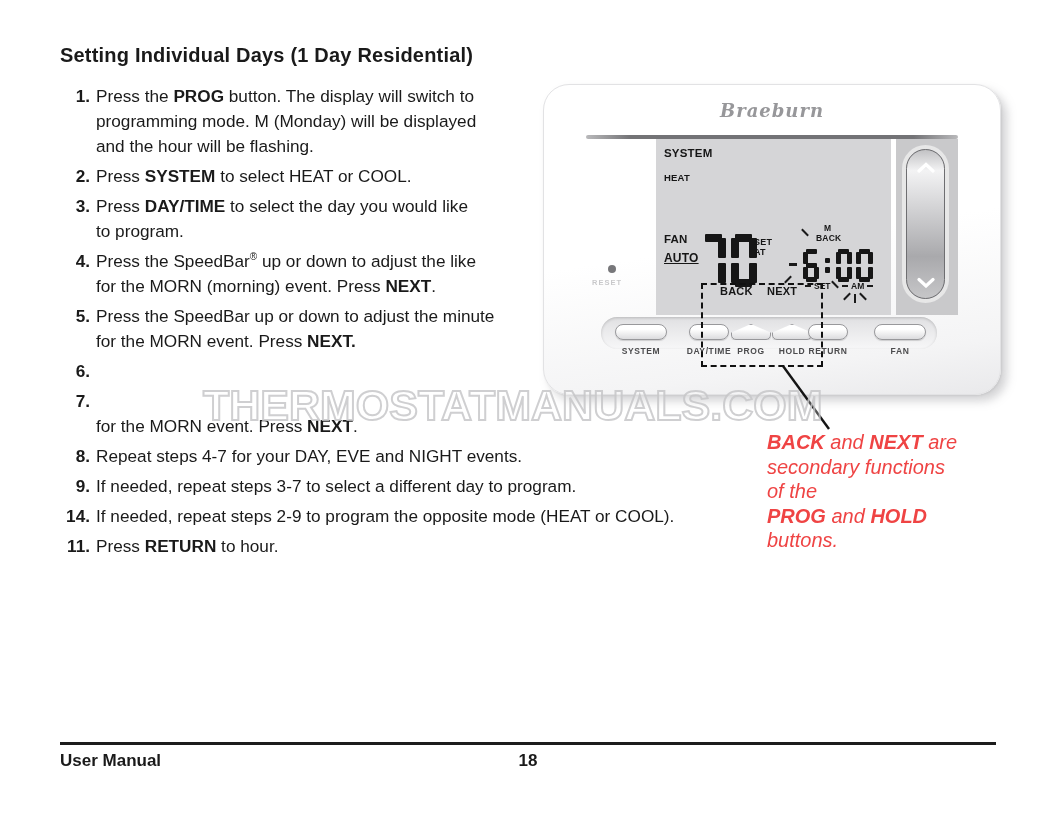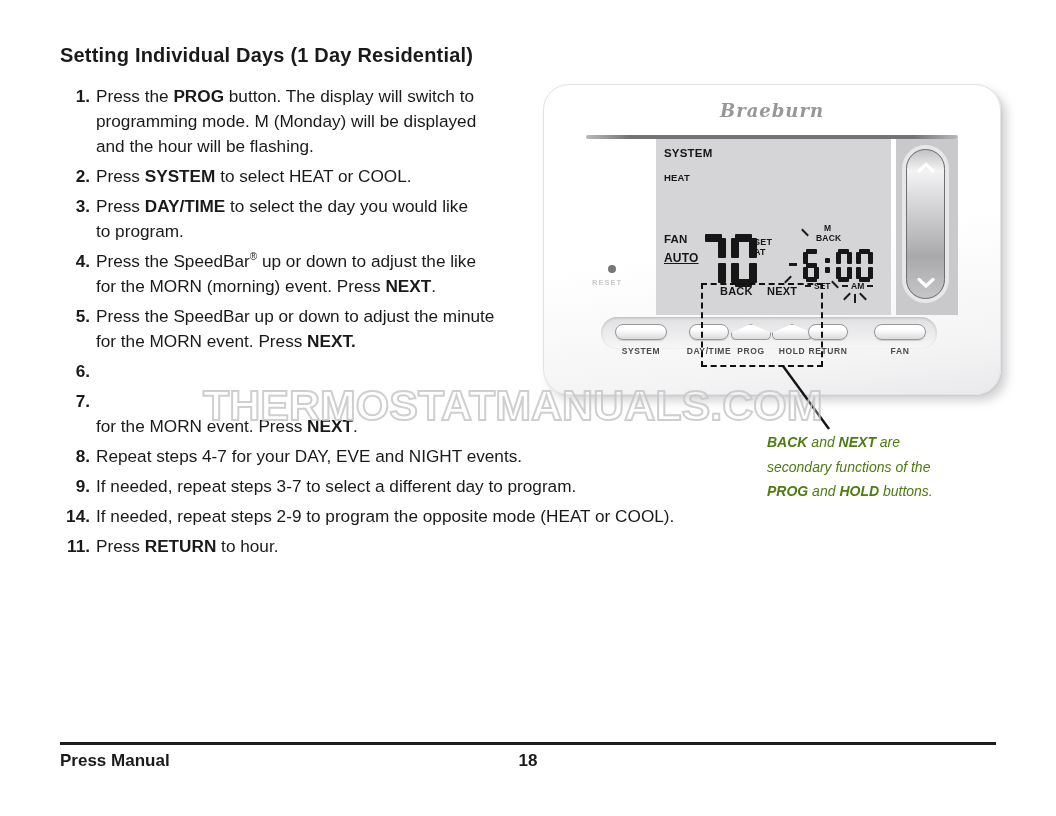--- a/index.html
+++ b/index.html
@@ -56,22 +56,22 @@
           background:linear-gradient(180deg,#e0e0e2,#f7f7f8); box-shadow:inset 0 1px 3px rgba(0,0,0,0.18); }
   .btn { position:absolute; top:239px; height:16px; border:1px solid #98989b; border-radius:9px;
          background:linear-gradient(180deg,#ffffff 30%,#dcdcde); box-shadow:0 1px 1px rgba(0,0,0,0.15); }
   .btn.pent { border-radius:5px; clip-path:polygon(0 55%, 50% 0, 100% 55%, 100% 100%, 0 100%); }
   .btn-lbl { position:absolute; top:261px; font-size:8.5px; font-weight:600; color:#4c4c4e; letter-spacing:0.6px; text-align:center; }
 
   
   .dashed-box { position:absolute; left:157px; top:198px; width:122px; height:84px;
                 border:2.4px dashed #111; z-index:6; }
   .pointer { position:absolute; left:770px; top:360px; z-index:7; }
-  .caption { position:absolute; left:767px; top:430px; width:200px; font-size:14px; font-style:italic;
-             line-height:24.5px; color:#4d7c0f; }
+  .caption { position:absolute; left:767px; top:430px; width:200px; font-size:20px; font-style:italic;
+             line-height:24.5px; color:#ef4444; }
 
   
   .watermark { position:absolute; left:203px; top:381px; z-index:9; pointer-events:none;
                font-size:43px; font-weight:bold; letter-spacing:0px; opacity:0.85;
                color:rgba(255,255,255,0.30); -webkit-text-stroke:2px #c7c7c9; }
 
   
   .footer-line { position:absolute; left:60px; top:742px; width:936px; height:2.5px; background:#1c1c1c; }
   .footer-left { position:absolute; left:60px; top:751px; font-size:17px; font-weight:bold; }
   .footer-page { position:absolute; left:0; width:1056px; top:751px; text-align:center; font-size:17px; font-weight:bold; }
@@ -210,16 +210,16 @@
 
   <svg class="pointer" width="70" height="75">
     <line x1="13" y1="6" x2="59" y2="69" stroke="#151515" stroke-width="2.4"></line>
   </svg>
 
   <div class="caption"><span class="b">BACK</span><span> and </span><span class="b">NEXT</span><span> are</span><br><span>secondary functions of the</span><br><span class="b">PROG</span><span> and </span><span class="b">HOLD</span><span> buttons.</span></div>
 
   <div class="watermark">THERMOSTATMANUALS.COM</div>
 
   <div class="footer-line"></div>
-  <div class="footer-left">Press Manual</div>
+  <div class="footer-left">User Manual</div>
   <div class="footer-page">18</div>
 
 </div>
 
 </body></html>

